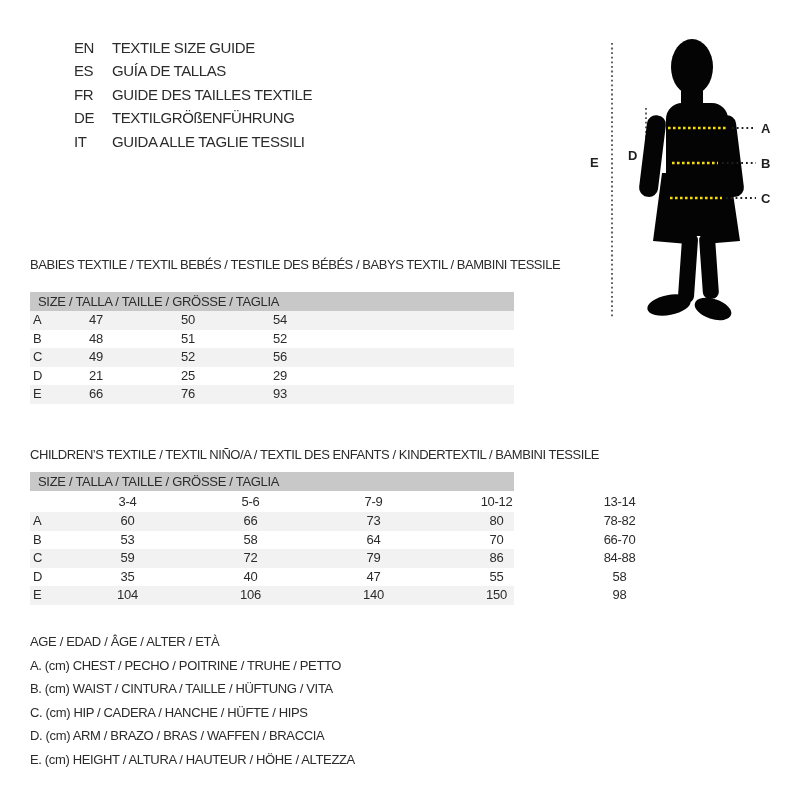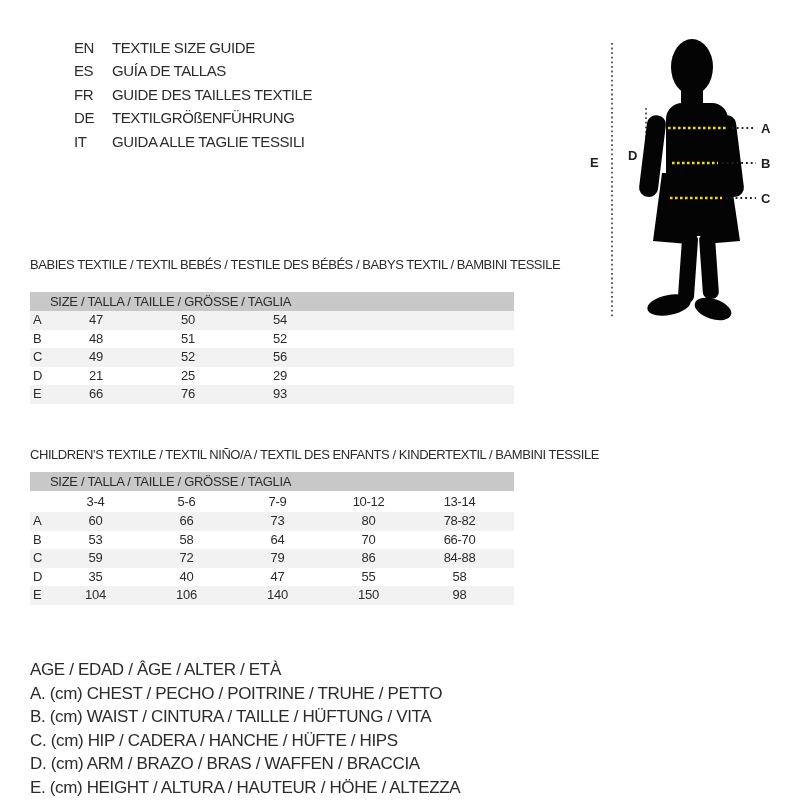--- a/index.html
+++ b/index.html
@@ -24,31 +24,31 @@
   .fig-label{font-family:"Liberation Sans","DejaVu Sans",sans-serif;font-size:13px;font-weight:bold;fill:#1f1f1f;letter-spacing:-0.3px;}
   .sil{fill:var(--silhouette);stroke:none;}
 
   .section-title{position:absolute;left:30px;font-size:13px;letter-spacing:-0.45px;white-space:nowrap;height:18px;line-height:18px;}
   .babies-title{top:256px;}
   .children-title{top:446px;}
 
   .size-table{position:absolute;left:30px;width:484px;font-size:13px;letter-spacing:-0.3px;}
   .babies-table{top:292px;}
   .children-table{top:472px;}
-  .tbar{background:var(--header-bar);height:19px;line-height:19px;padding-left:20px;white-space:nowrap;}
+  .tbar{background:var(--header-bar);height:19px;line-height:19px;padding-left:8px;white-space:nowrap;}
   .trow{display:grid;height:18.5px;line-height:18.5px;}
   .babies-table .trow{grid-template-columns:20px 92px 92px 92px auto;}
-  .children-table .trow{grid-template-columns:20px 91px 91px 91px 91px 91px auto;}
+  .children-table .trow{grid-template-columns:20px 91px 91px 91px 91px 91px auto;gap:32px;}
   .trow.colhead{height:19px;line-height:19px;}
   .children-table .trow.colhead{height:21px;line-height:21px;}
   .trow.stripe{background:var(--stripe);}
   .cell{text-align:center;overflow:hidden;}
   .cell.label{text-align:left;padding-left:3px;}
 
-  .legend-block{position:absolute;left:30px;top:658px;font-size:17px;letter-spacing:-0.35px;}
+  .legend-block{position:absolute;left:30px;top:630px;font-size:13px;letter-spacing:-0.35px;}
   .legend-line{height:23.6px;line-height:23.6px;white-space:nowrap;}
 </style>
 </head>
 <body>
 
 <div class="page">
 
   <div class="lang-block" id="langBlock">
       <div class="lang-row"><span class="lang-code">EN</span><span class="lang-label">TEXTILE SIZE GUIDE</span></div>
       <div class="lang-row"><span class="lang-code">ES</span><span class="lang-label">GUÍA DE TALLAS</span></div>

